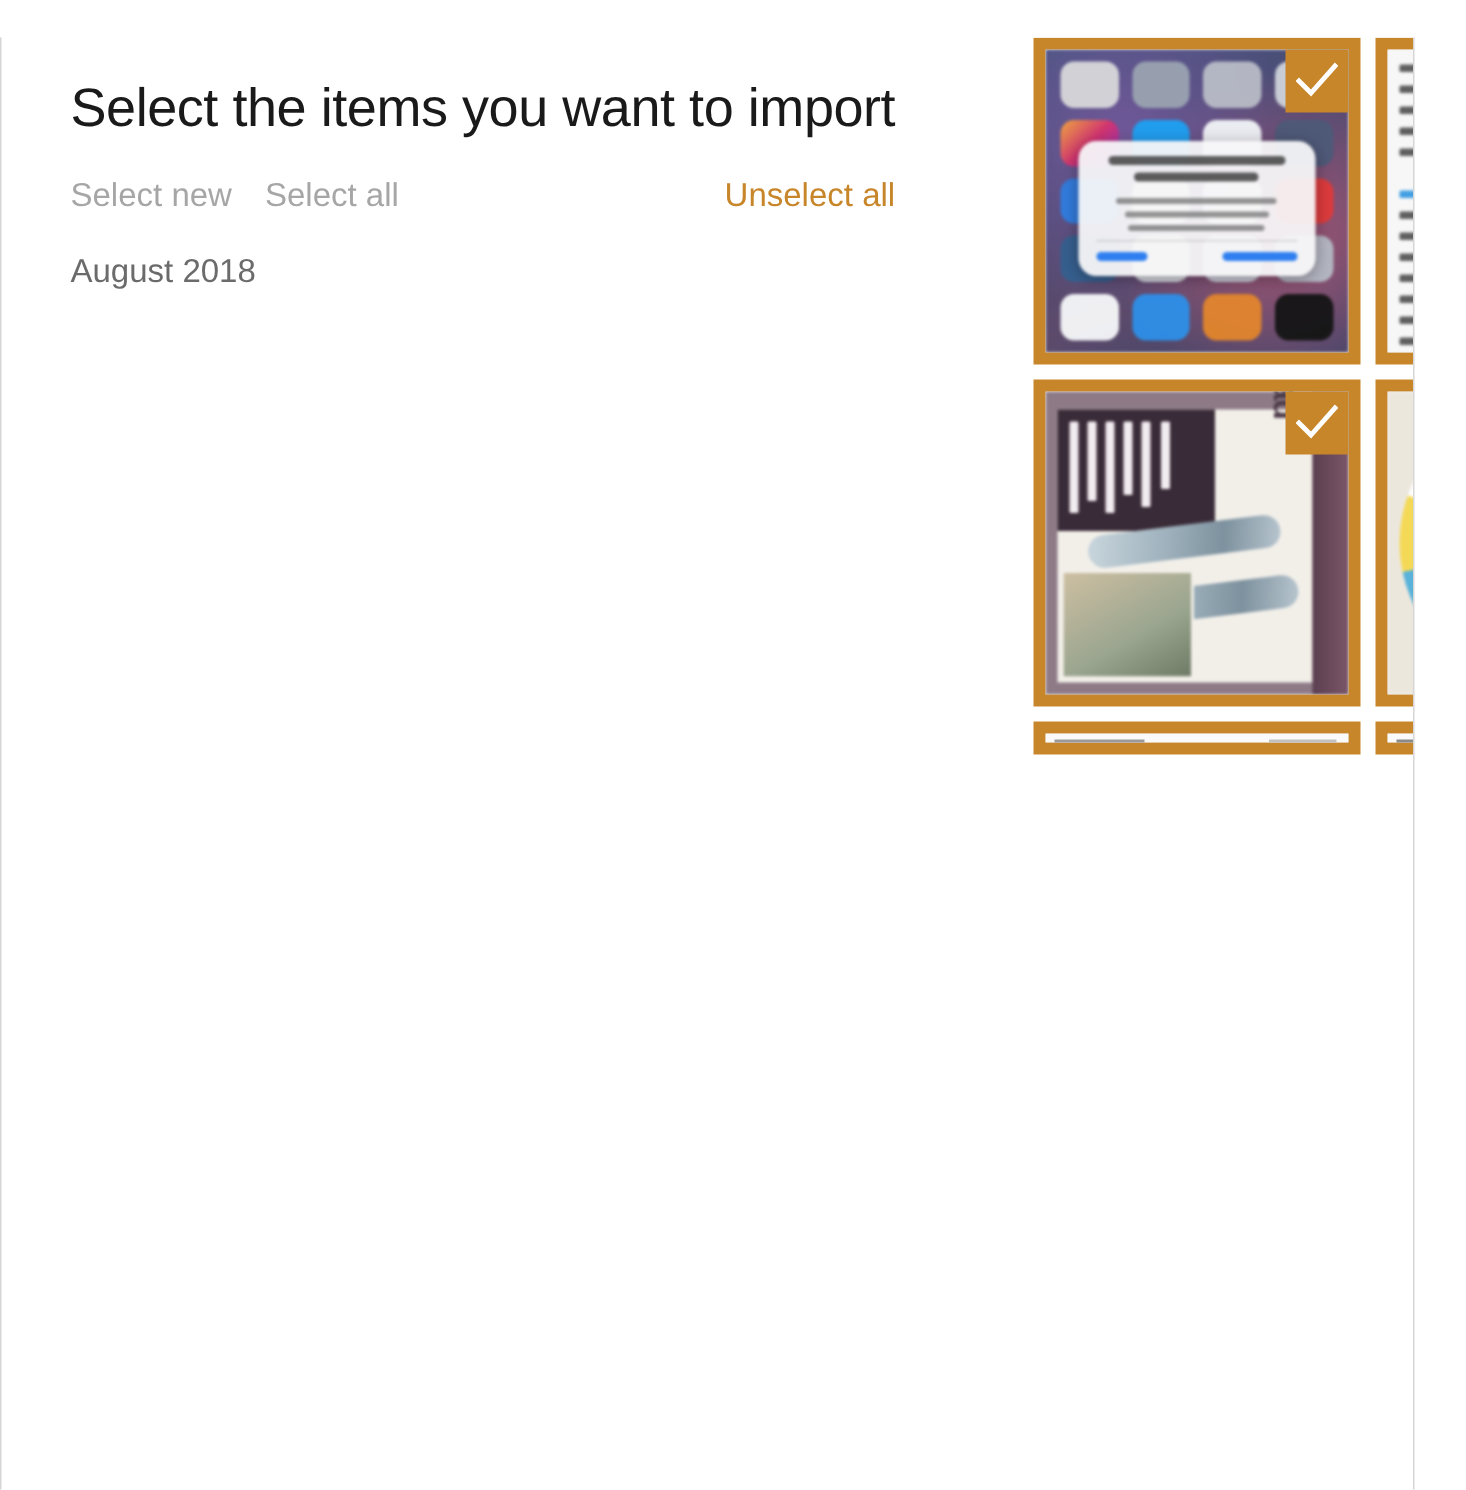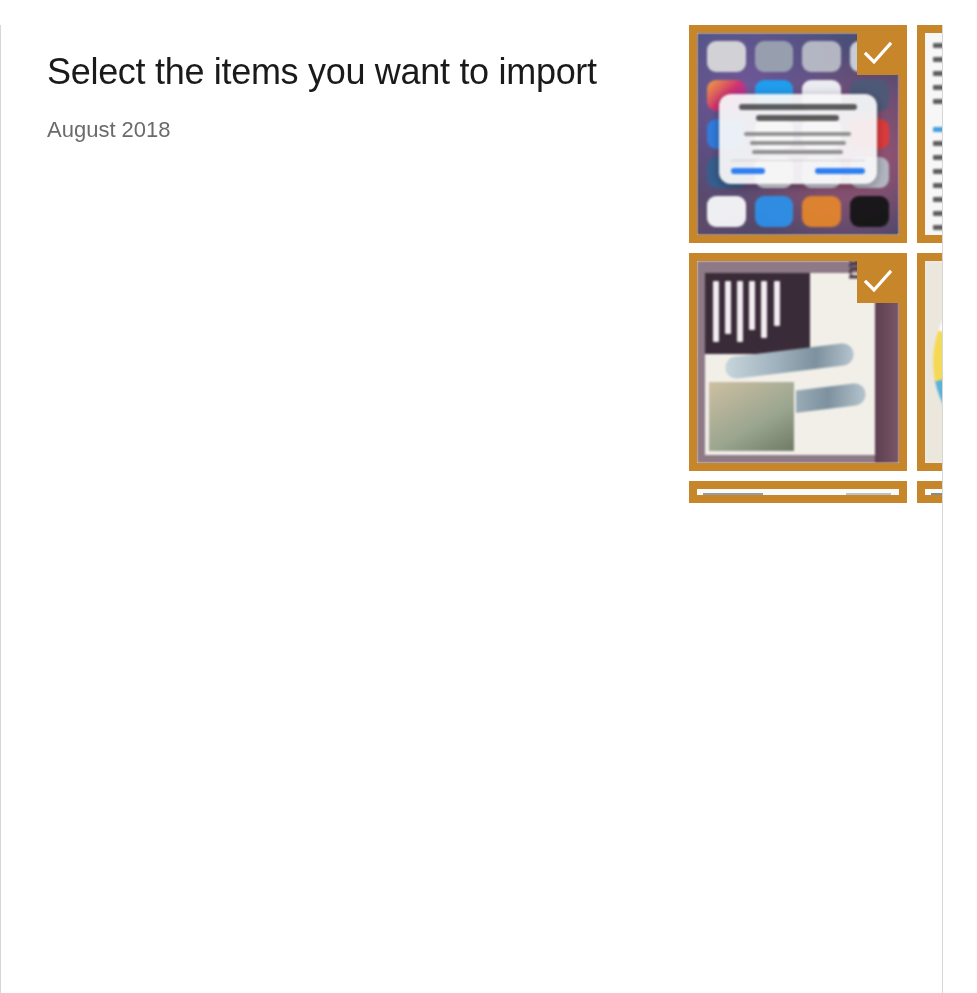--- a/index.html
+++ b/index.html
@@ -319,20 +319,27 @@
 </style>
 </head>
 <body>
 
 <div class="dialog">
 
   <div class="header">
     <h1 class="page-title">Select the items you want to import</h1>
 
 
+    <div class="select-links">
+      <span class="link disabled">Select new</span>
+      <span class="link-gap"></span>
+      <span class="link disabled">Select all</span>
+      <span class="spacer"></span>
+      <span class="link accent">Unselect all</span>
+    </div>
 
     <div class="group-date">August 2018</div>
   </div>
 
   <div class="grid-viewport">
     <div class="grid">
 
       <div class="thumb">
         <div class="thumb-inner">
           <div class="art ios-home blurred">

